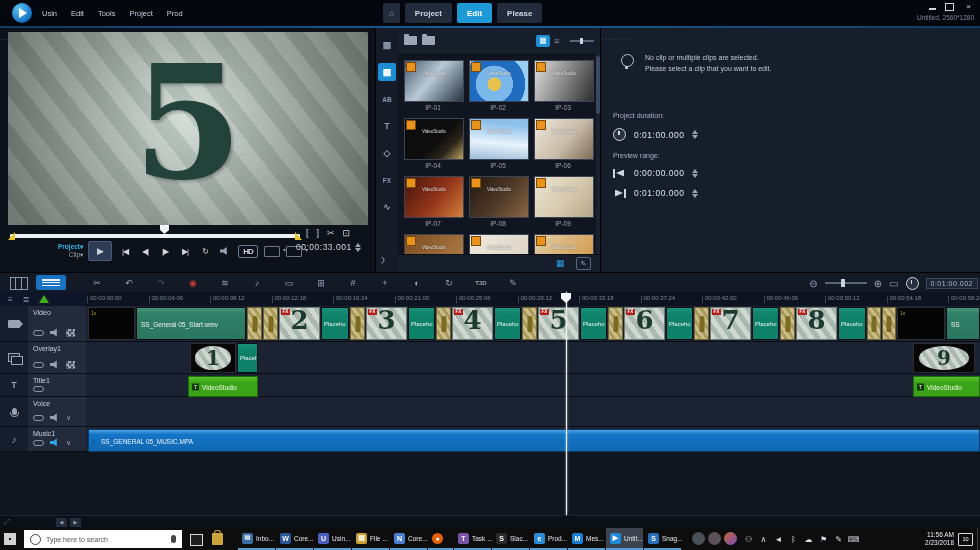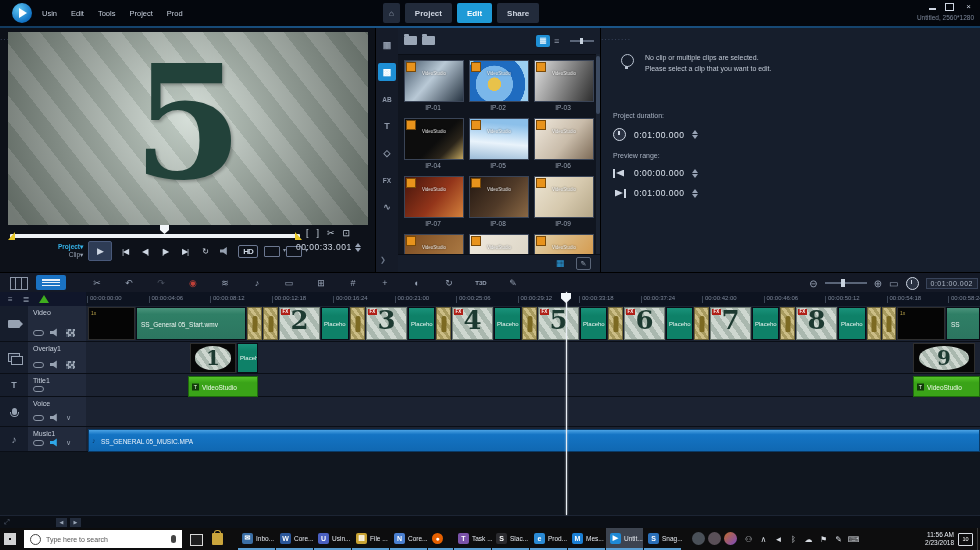--- a/index.html
+++ b/index.html
@@ -231,21 +231,21 @@
         <span>Usin</span>
         <span>Edit</span>
         <span>Tools</span>
         <span>Project</span>
         <span>Prod</span>
       </div>
     <div id="tabs" class="abs">
         <div class="tab home">⌂</div>
         <div class="tab">Project</div>
         <div class="tab active">Edit</div>
-        <div class="tab">Share</div>
+        <div class="tab">Please</div>
       </div>
     <div id="winbtns" class="abs">
       <span class="wb wb-min"></span>
       <span class="wb wb-res"></span>
       <span class="wb">×</span>
     </div>
     <div id="subtitle" class="abs">Untitled, 2560*1280</div>
   </div>
   <div id="blueline" class="abs"></div>
 

